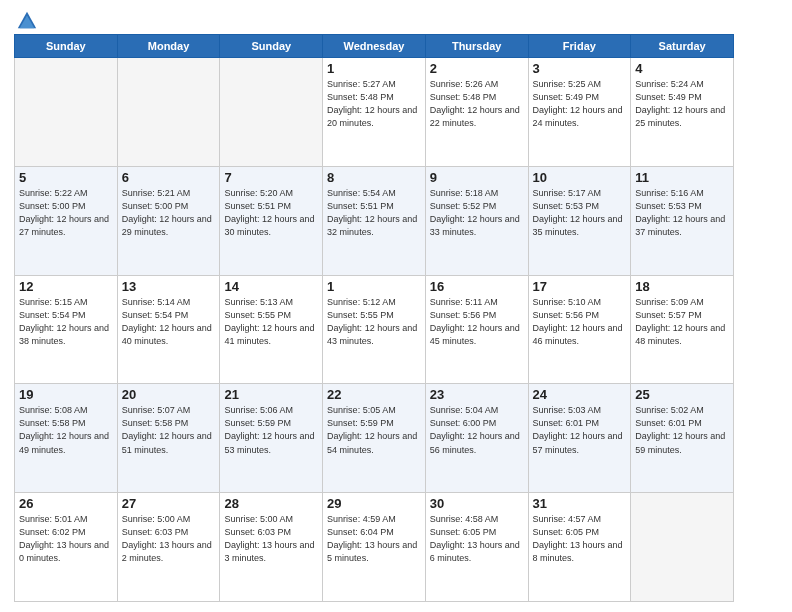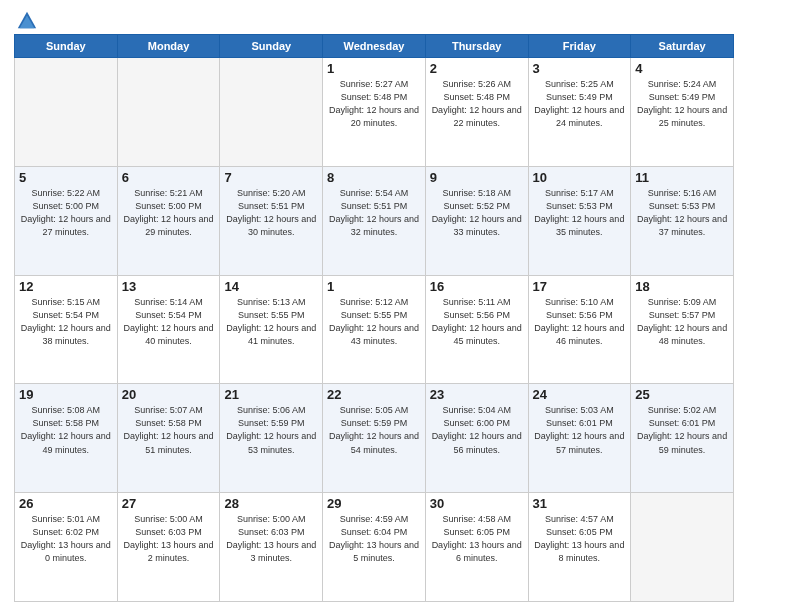--- a/index.html
+++ b/index.html
@@ -98,21 +98,20 @@
       font-size: 13px;
       font-weight: bold;
       color: #222;
       display: block;
       margin-bottom: 2px;
     }
     .day-info {
       font-size: 9px;
       color: #333;
       line-height: 1.45;
-      text-align: center;
     }
     .empty { background: #f5f5f5 !important; }
   </style>
 </head>
 <body>
 
 <div class="container">
   <div class="header">
     <div class="logo">
       <div class="logo-text">

